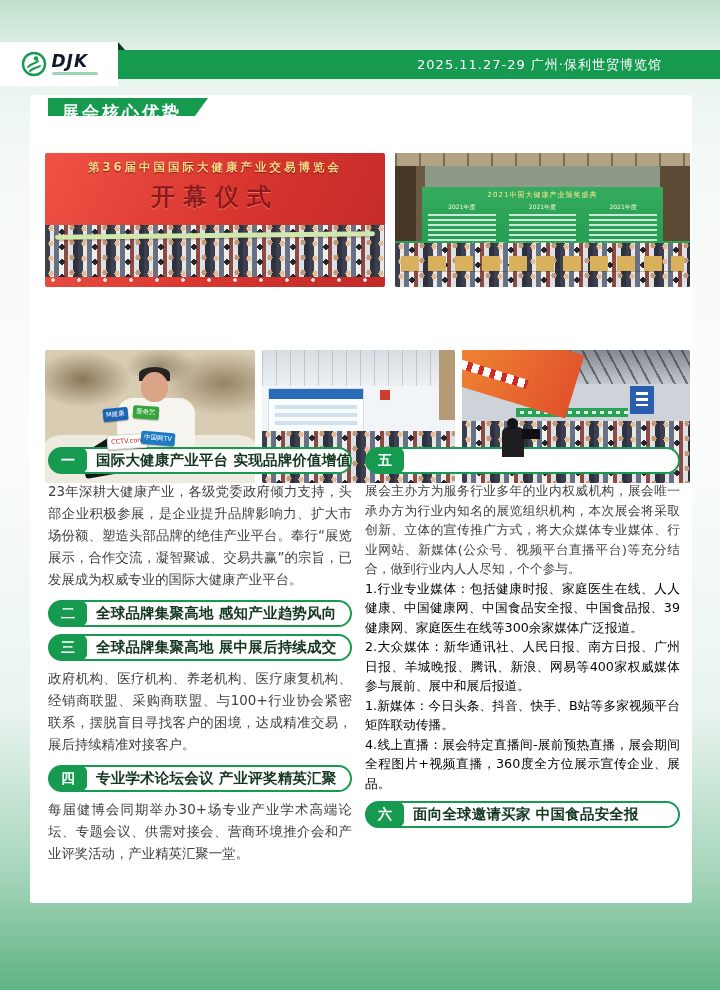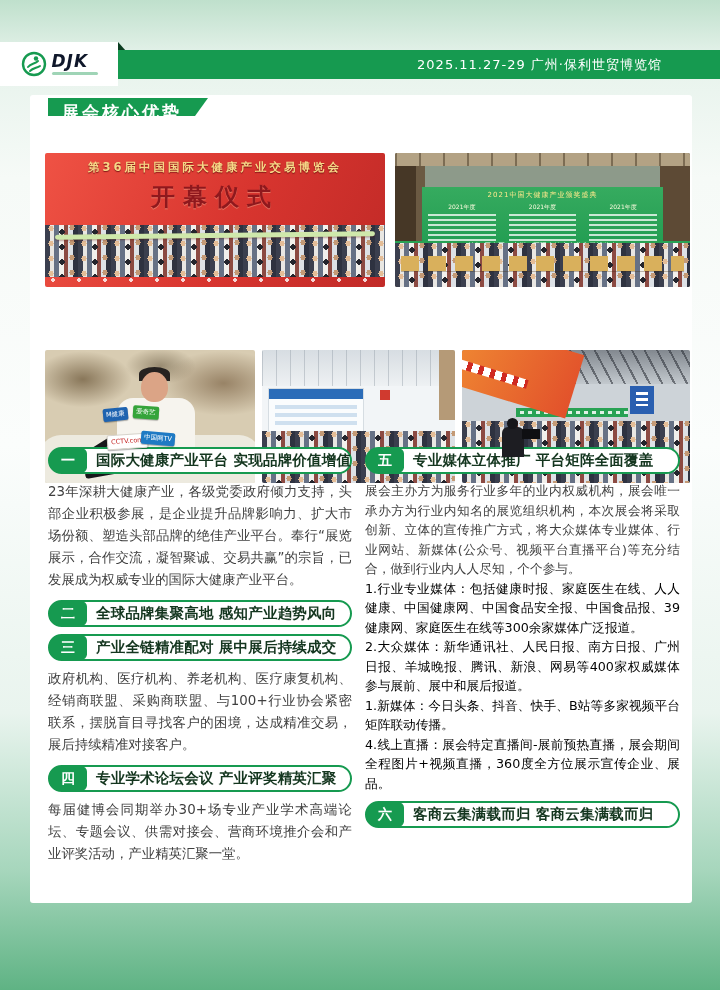--- a/index.html
+++ b/index.html
@@ -240,44 +240,43 @@
       </div>
       <p class="body">23年深耕大健康产业，各级党委政府倾力支持，头部企业积极参展，是企业提升品牌影响力、扩大市场份额、塑造头部品牌的绝佳产业平台。奉行“展览展示，合作交流，凝智聚诚、交易共赢”的宗旨，已发展成为权威专业的国际大健康产业平台。</p>
 
       <div class="pill">
         <span class="pill-num">二</span>
         <span class="pill-title">全球品牌集聚高地 感知产业趋势风向</span>
       </div>
 
       <div class="pill">
         <span class="pill-num">三</span>
-        <span class="pill-title">产业全链精准配对 展中展后持续成交</span>
+        <span class="pill-title">全球品牌集聚高地 展中展后持续成交</span>
       </div>
       <p class="body">政府机构、医疗机构、养老机构、医疗康复机构、经销商联盟、采购商联盟、与100+行业协会紧密联系，摆脱盲目寻找客户的困境，达成精准交易，展后持续精准对接客户。</p>
 
       <div class="pill">
         <span class="pill-num">四</span>
         <span class="pill-title">专业学术论坛会议 产业评奖精英汇聚</span>
       </div>
       <p class="body">每届健博会同期举办30+场专业产业学术高端论坛、专题会议、供需对接会、营商环境推介会和产业评奖活动，产业精英汇聚一堂。</p>
     </div>
 
     <div class="col-right">
       <div class="pill">
         <span class="pill-num">五</span>
-        <span class="pill-title">专业媒体立体推广 平台矩阵全面覆盖</span>
       </div>
       <p class="body">展会主办方为服务行业多年的业内权威机构，展会唯一承办方为行业内知名的展览组织机构，本次展会将采取创新、立体的宣传推广方式，将大众媒体专业媒体、行业网站、新媒体(公众号、视频平台直播平台)等充分结合，做到行业内人人尽知，个个参与。</p>
       <div class="items">
         <p>1.行业专业媒体：包括健康时报、家庭医生在线、人人健康、中国健康网、中国食品安全报、中国食品报、39健康网、家庭医生在线等300余家媒体广泛报道。</p>
         <p>2.大众媒体：新华通讯社、人民日报、南方日报、广州日报、羊城晚报、腾讯、新浪、网易等400家权威媒体参与展前、展中和展后报道。</p>
         <p>1.新媒体：今日头条、抖音、快手、B站等多家视频平台矩阵联动传播。</p>
         <p>4.线上直播：展会特定直播间-展前预热直播，展会期间全程图片+视频直播，360度全方位展示宣传企业、展品。</p>
       </div>
       <div class="gap"></div>
       <div class="pill">
         <span class="pill-num">六</span>
-        <span class="pill-title">客商云集满载而归 客商云集满载而归</span>
+        <span class="pill-title">面向全球邀请买家 中国食品安全报</span>
       </div>
     </div>
 
   </div>
 </div>
 
 </body></html>

